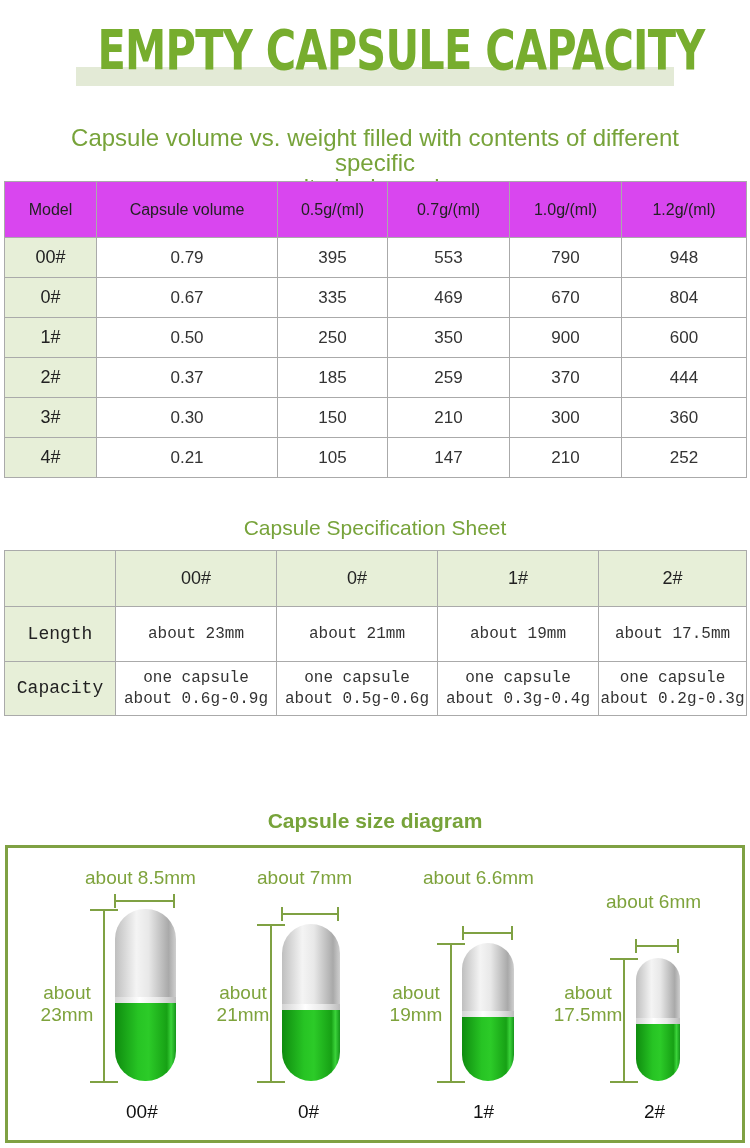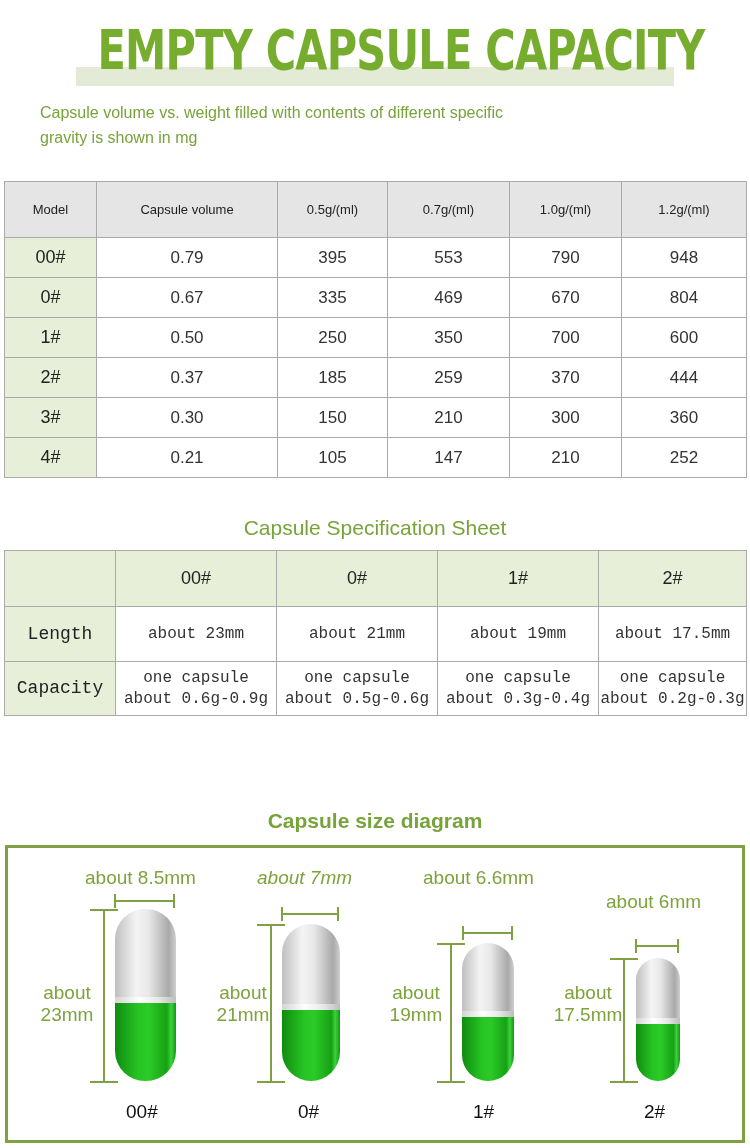--- a/index.html
+++ b/index.html
@@ -3,27 +3,27 @@
 <meta charset="utf-8">
 <style>
   * { box-sizing: border-box; margin: 0; padding: 0; }
   html, body { width: 750px; height: 1148px; background: #ffffff; overflow: hidden; }
   body { font-family: "Liberation Sans", "DejaVu Sans", sans-serif; color: #222; position: relative; }
 
   .title-wrap { position: absolute; left: 0; top: 14px; width: 750px; height: 72px; text-align: center; }
   .title-band { position: absolute; left: 76px; top: 53px; width: 598px; height: 19px; background: #e3ead6; }
   .title { position: relative; font-family: "DejaVu Sans", sans-serif; font-weight: bold; font-size: 56px; color: #77ad2e; letter-spacing: -1px; transform: scaleX(0.74); transform-origin: center top; line-height: 72px; white-space: nowrap; }
 
-  .subtitle { position: absolute; left: 40px; top: 100px; width: 670px; text-align: left; color: #77a33a; font-size: 16px; line-height: 25px; }
+  .subtitle { position: absolute; left: 40px; top: 125px; width: 670px; text-align: center; color: #77a33a; font-size: 24px; line-height: 25px; }
 
   table { border-collapse: collapse; position: absolute; table-layout: fixed; }
   td, th { border: 1px solid #aaaaaa; text-align: center; vertical-align: middle; font-weight: normal; }
 
   .t1 { left: 4px; top: 181px; width: 742px; }
-  .t1 th { background: #e5e5e5; height: 56px; font-size: 13px; color: #222; }
+  .t1 th { background: #d946ef; height: 56px; font-size: 16px; color: #222; }
   .t1 td { height: 40px; font-size: 17px; color: #333; }
   .t1 td.m { background: #e7efd8; font-size: 18px; color: #222; }
 
   .sec-title { position: absolute; width: 750px; left: 0; text-align: center; color: #77a33a; font-size: 21px; }
 
   .t2 { left: 4px; top: 550px; width: 742px; }
   .t2 th { background: #e7efd8; height: 56px; font-size: 18px; color: #222; }
   .t2 td { height: 54px; font-size: 16px; color: #333; line-height: 21px; font-family: Liberation Mono, monospace; }
   .t2 td.m { background: #e7efd8; font-size: 18px; color: #222; }
   .t2 tr.r-len td { height: 55px; }
@@ -85,21 +85,21 @@
     <td>335</td>
     <td>469</td>
     <td>670</td>
     <td>804</td>
   </tr>
   <tr>
     <td class="m">1#</td>
     <td>0.50</td>
     <td>250</td>
     <td>350</td>
-    <td>700</td>
+    <td>900</td>
     <td>600</td>
   </tr>
   <tr>
     <td class="m">2#</td>
     <td>0.37</td>
     <td>185</td>
     <td>259</td>
     <td>370</td>
     <td>444</td>
   </tr>
@@ -182,21 +182,21 @@
       <div>about</div>
       <div>23mm</div>
     </div>
   <div class="capsule" style="left:107px;top:61px;width:61px;height:172px;border-radius:30px;">
     <div class="cap-top" style="height:92px;"></div>
     <div class="cap-band" style="top:88px;"></div>
     <div class="cap-bot" style="top:94px;height:78px;"></div>
   </div>
   <div class="dname" style="left:118px;top:253px;">00#</div>
 
-  <div class="dlabel" style="left:249px;top:19px;font-style:italic;">about 7mm</div>
+  <div class="dlabel" style="left:249px;top:19px;">about 7mm</div>
   <div class="bar" style="left:273px;top:65px;width:58px;height:2px;"></div>
   <div class="bar" style="left:273px;top:59px;width:2px;height:14px;"></div>
   <div class="bar" style="left:329px;top:59px;width:2px;height:14px;"></div>
   <div class="bar" style="left:249px;top:76px;width:28px;height:2px;"></div>
   <div class="bar" style="left:262px;top:76px;width:2px;height:159px;"></div>
   <div class="bar" style="left:249px;top:233px;width:28px;height:2px;"></div>
   <div class="dlabel" style="left:204px;top:134px;width:62px;">
       <div>about</div>
       <div>21mm</div>
     </div>

